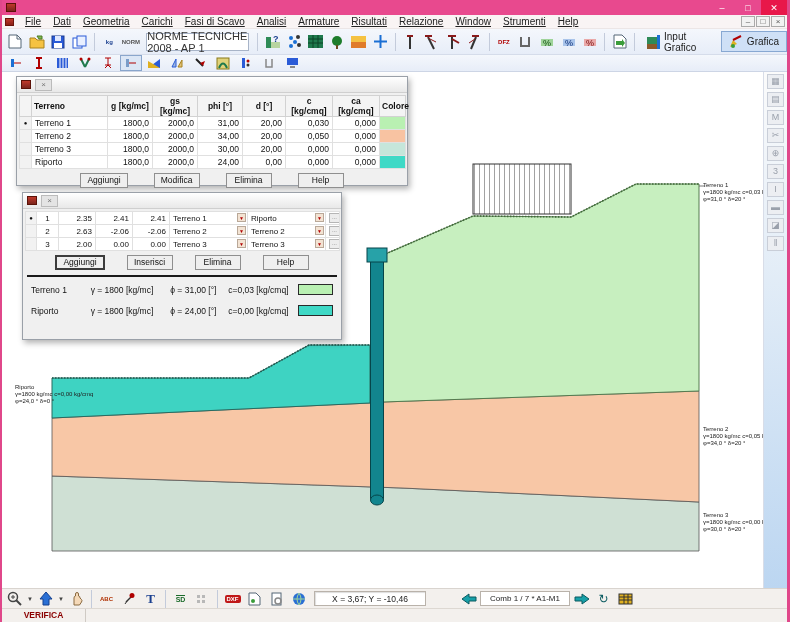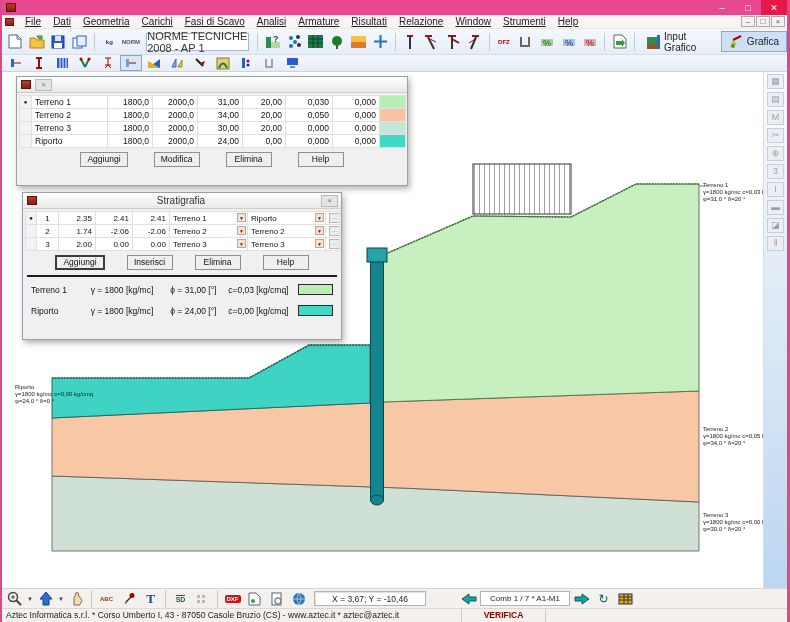--- a/index.html
+++ b/index.html
@@ -415,20 +415,31 @@
               <col style="width:76px">
               <col style="width:45px">
               <col style="width:45px">
               <col style="width:45px">
               <col style="width:43px">
               <col style="width:47px">
               <col style="width:47px">
               <col style="width:26px">
             </colgroup>
           <tbody>
+              <tr>
+            <th></th>
+            <th style="text-align:left">Terreno</th>
+            <th>g [kg/mc]</th>
+            <th>gs [kg/mc]</th>
+            <th>phi [°]</th>
+            <th>d [°]</th>
+            <th>c [kg/cmq]</th>
+            <th>ca [kg/cmq]</th>
+            <th>Colore</th>
+          </tr>
           <tr>
             <td class="selcol">●</td>
             <td>Terreno 1</td>
                 <td class="num">1800,0</td>
                 <td class="num">2000,0</td>
                 <td class="num">31,00</td>
                 <td class="num">20,00</td>
                 <td class="num">0,030</td>
                 <td class="num">0,000</td>
             <td class="swatch" style="background-color: rgb(185, 240, 178);"></td>
@@ -472,21 +483,20 @@
           <div class="wbtn">Aggiungi</div>
           <div class="wbtn">Modifica</div>
           <div class="wbtn">Elimina</div>
           <div class="wbtn">Help</div>
         </div>
       </div>
 
       <div class="dlg" style="left:20px; top:120px; width:320px; height:148px">
         <div class="dlgtitle">
           <div class="dicon"></div>
-          <div class="dtext">Stratigrafia</div>
           <div class="dlgclose">×</div>
         </div>
         <table class="grid" style="width:314px; font-size:8px">
           <colgroup>
               <col style="width:11px">
               <col style="width:22px">
               <col style="width:37px">
               <col style="width:37px">
               <col style="width:37px">
               <col style="width:78px">
@@ -502,21 +512,21 @@
             <td class="num">2.41</td>
             <td class="ddcell"><span>Terreno 1</span><span class="ddbtn">▼</span></td>
             <td class="ddcell"><span>Riporto</span><span class="ddbtn">▼</span></td>
             <td>
                   <div class="dots">...</div>
                 </td>
           </tr>
           <tr style="height:12px">
             <td class="selcol"></td>
             <td style="text-align:center">2</td>
-            <td class="num">1.74</td>
+            <td class="num">2.63</td>
             <td class="num">-2.06</td>
             <td class="num">-2.06</td>
             <td class="ddcell"><span>Terreno 2</span><span class="ddbtn">▼</span></td>
             <td class="ddcell"><span>Terreno 2</span><span class="ddbtn">▼</span></td>
             <td>
                   <div class="dots">...</div>
                 </td>
           </tr>
           <tr style="height:12px">
             <td class="selcol"></td>
@@ -660,18 +670,17 @@
       </div>
     <div class="bti">
         <svg width="15" height="12">
           <rect x="1" y="1" width="13" height="10" fill="#e0b020" stroke="#333"></rect>
           <path d="M1 4 H14 M1 7 H14 M6 1 V11 M10 1 V11" stroke="#333"></path>
         </svg>
       </div>
   </div>
 
   <div class="statusbar">
-    <div class="st-company">Aztec Informatica s.r.l.  * Corso Umberto I, 43 - 87050 Casole Bruzio (CS)  -  www.aztec.it * aztec@aztec.it</div>
     <div class="st-verifica">VERIFICA</div>
     <div style="flex:1"></div>
   </div>
 
 </div>
 
 </body></html>

